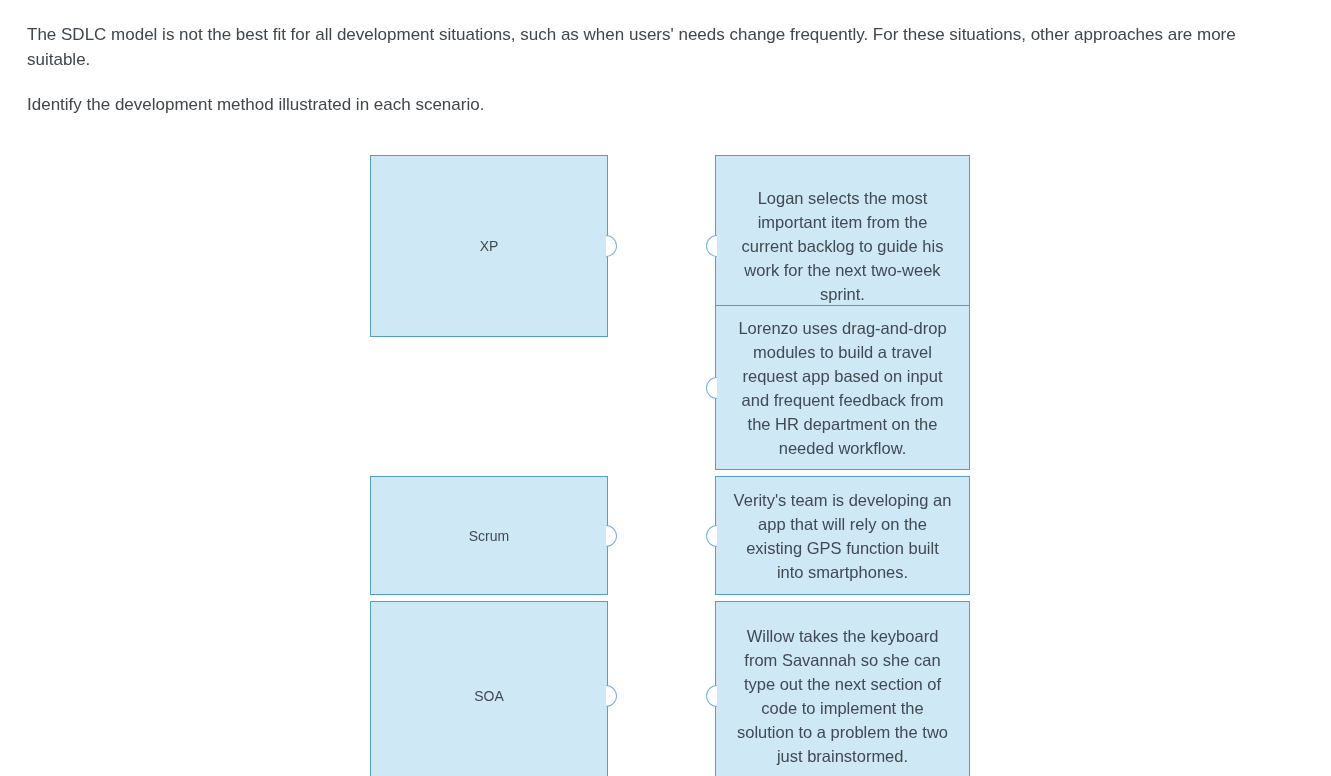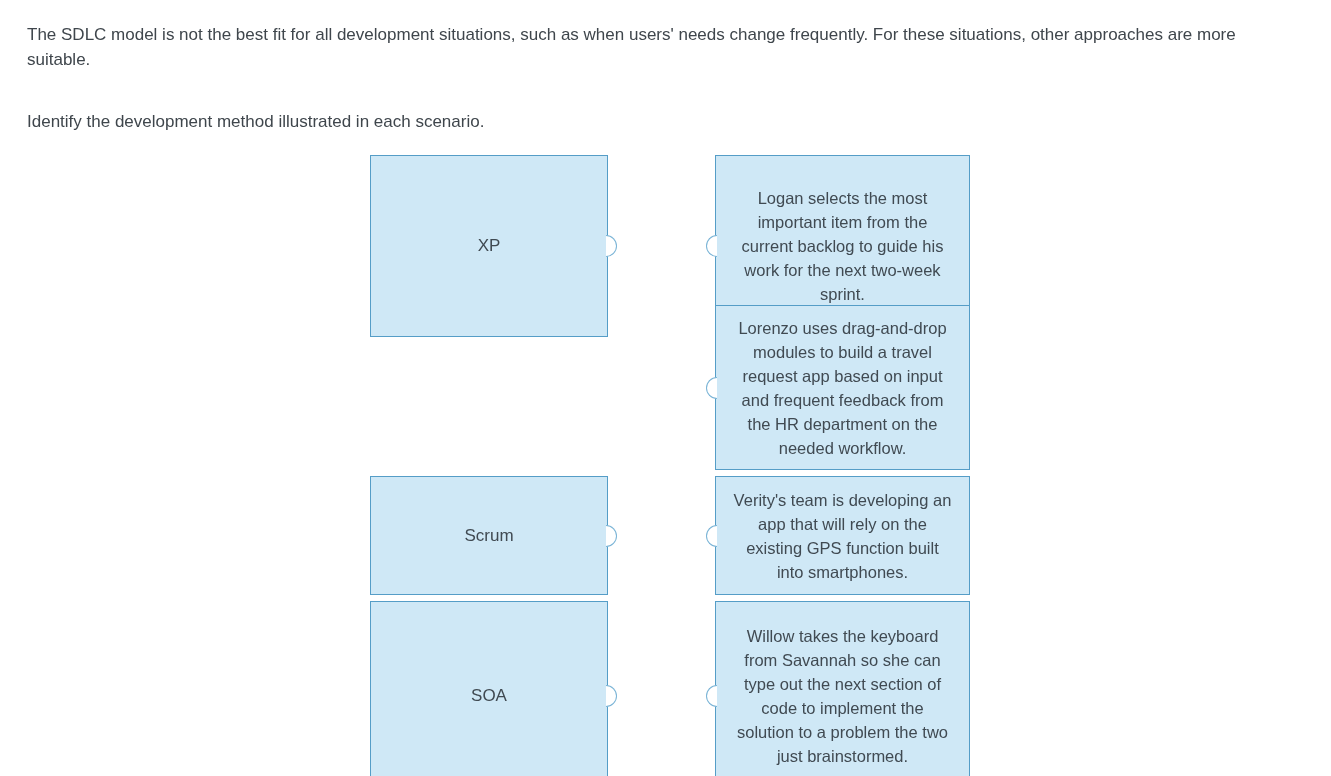--- a/index.html
+++ b/index.html
@@ -18,33 +18,33 @@
   .header {
     position: absolute;
     left: 11px;
     top: 6px;
     right: 10px;
     font-size: 17px;
     line-height: 25px;
     color: var(--header-text, #3f464c);
   }
   .intro { white-space: pre-line; }
-  .instruction { margin-top: 29px; }
+  .instruction { margin-top: 12px; }
 
   .tile {
     position: absolute;
     background: var(--box-fill, #cfe8f6);
     border: 1.5px solid var(--box-border, #559dc7);
     display: flex;
     align-items: center;
     justify-content: center;
     text-align: center;
     cursor: pointer;
   }
-  .method   { left: 362px; width: 238px; font-size: 17px; line-height: 24px; }
+  .method   { left: 362px; width: 238px; font-size: 14px; line-height: 24px; }
   .scenario { left: 707px; width: 255px; font-size: 16.5px; line-height: 24px; padding: 0 6px; }
   .scenario .txt { white-space: pre-line; }
 
   .r1 { top: 147px; height: 182px; }
   .r2 { top: 297px; height: 165px; }
   .r3 { top: 468px; height: 119px; }
   .r4 { top: 593px; height: 190px; }
 
   
   .tab {

